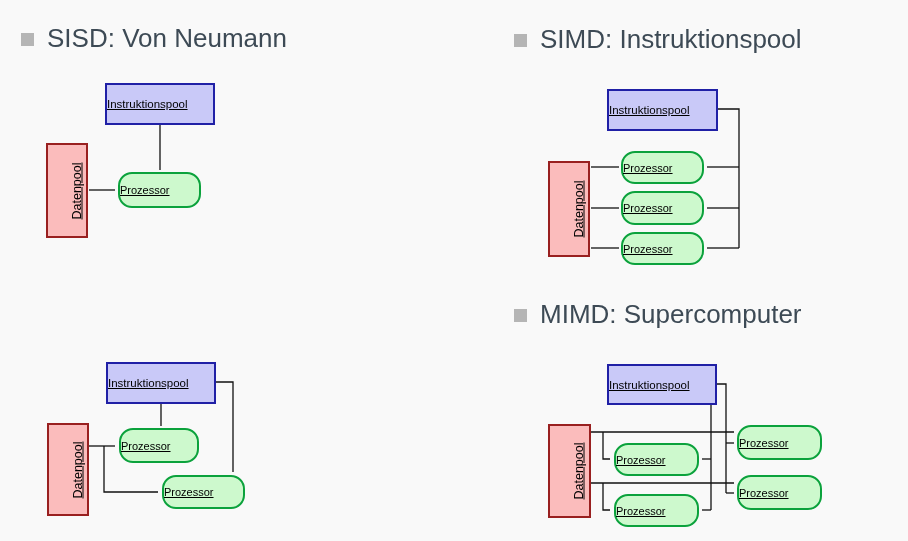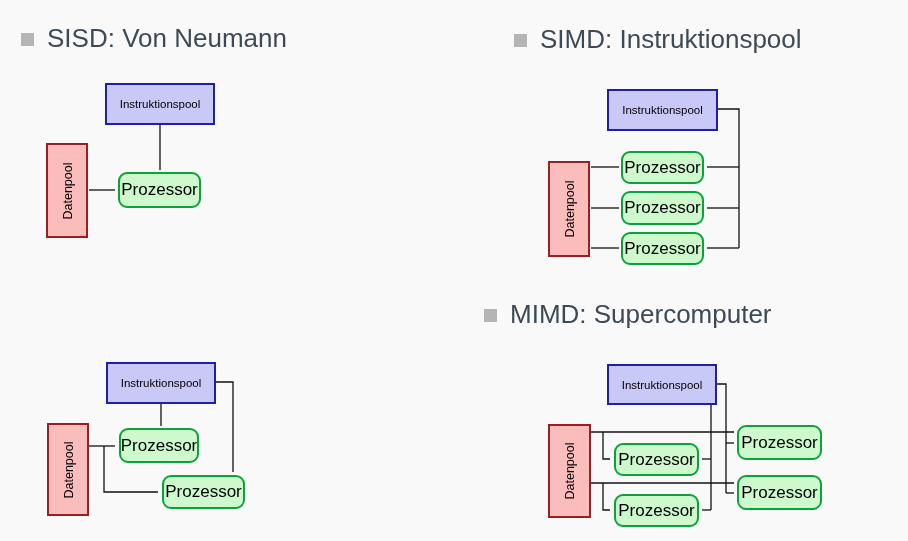--- a/index.html
+++ b/index.html
@@ -20,42 +20,42 @@
     color:var(--title-color,#3d4a55);
     white-space:nowrap;
   }
   .bullet{
     width:13px;height:13px;flex:0 0 13px;
     margin-top:3px;
     background:var(--bullet-color,#b5b5b5);
   }
   .node{
     position:absolute;z-index:2;box-sizing:border-box;
-    display:flex;align-items:center;justify-content:center;
-    color:#000;text-align:center;
+    display:flex;align-items:center;
+    color:#000;text-align:center;text-decoration:underline;
   }
   .instr{
     background:var(--instr-fill,#c9c9f8);
     border:2.5px solid var(--instr-border,#2020a6);
     font-size:11.5px;
   }
   .daten{
     background:var(--daten-fill,#fbbcbc);
     border:2.5px solid var(--daten-border,#992020);
   }
   .daten span{
     transform:rotate(-90deg);
     white-space:nowrap;
     font-size:12.5px;
   }
   .proz{
     background:var(--proz-fill,#cdf9cd);
     border:2.5px solid var(--proz-border,#0ba23c);
-    border-radius:9px;
-    font-size:17px;
+    border-radius:14px;
+    font-size:11px;
   }
 </style>
 </head>
 <body>
 
 <div class="slide">
 
   <svg class="wires" width="908" height="541" viewBox="0 0 908 541">
     <defs>
       <marker id="arr" viewBox="0 0 9 7" refX="8" refY="3.5" markerWidth="9" markerHeight="7" markerUnits="userSpaceOnUse" orient="auto">
@@ -100,21 +100,21 @@
   </svg>
 
   <div class="slide-title" style="left:21px;top:22px">
     <span class="bullet"></span>
     <span>SISD: Von Neumann</span>
   </div>
   <div class="slide-title" style="left:514px;top:23px">
     <span class="bullet"></span>
     <span>SIMD: Instruktionspool</span>
   </div>
-  <div class="slide-title" style="left:484px;top:298px">
+  <div class="slide-title" style="left:514px;top:298px">
     <span class="bullet"></span>
     <span>MIMD: Supercomputer</span>
   </div>
 
   <div class="node instr" style="left:105px;top:83px;width:110px;height:42px">
     <span>Instruktionspool</span>
   </div>
   <div class="node daten" style="left:46px;top:143px;width:42px;height:95px">
     <span>Datenpool</span>
   </div>

